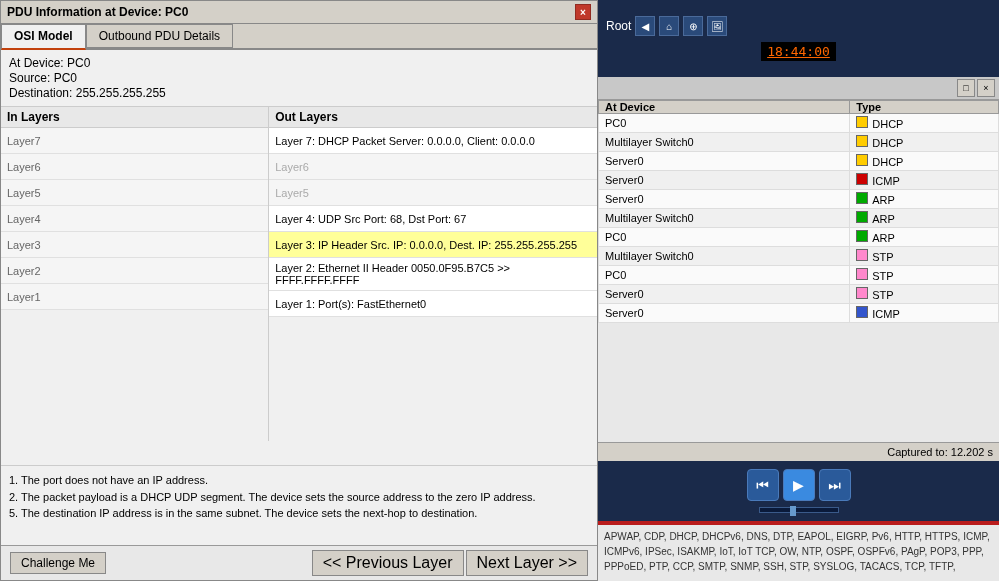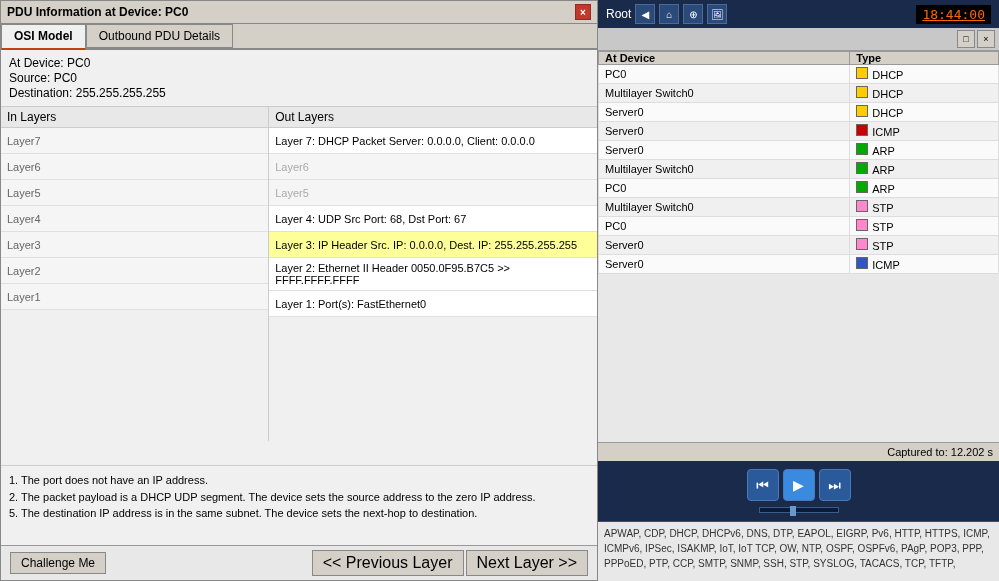--- a/index.html
+++ b/index.html
@@ -83,21 +83,21 @@
       flex-direction: column;
     }
 
     .out-layers {
       width: 55%;
       display: flex;
       flex-direction: column;
     }
 
     .layer-header {
-      font-weight: normal;
+      font-weight: bold;
       padding: 3px 6px;
       font-size: 12px;
       background: #e8e8e8;
       border-bottom: 1px solid #ccc;
     }
 
     .layer-item {
       padding: 4px 6px;
       font-size: 11px;
       border-bottom: 1px solid #e0e0e0;
@@ -161,26 +161,27 @@
       width: 401px;
       height: 581px;
       background: #e8e8e8;
       display: flex;
       flex-direction: column;
     }
 
     .right-header {
       background: #1a2a4a;
       color: white;
-      padding: 4px 8px;
+      padding: 16px 8px;
       display: flex;
       justify-content: space-between;
       align-items: center;
       font-size: 12px;
       gap: 6px;
+      flex-direction: column;
     }
 
     .right-header-left {
       display: flex;
       align-items: center;
       gap: 4px;
       margin-right: auto;
     }
 
     .root-label { color: white; font-size: 12px; }
@@ -320,21 +321,21 @@
       top: -2px;
       left: 30px;
     }
 
     .protocols-area {
       background: #e8e8e8;
       padding: 4px 6px;
       font-size: 10px;
       line-height: 1.5;
       color: #333;
-      border-top: 1px solid #b91c1c;
+      border-top: 4px solid #b91c1c;
       min-height: 60px;
     }
   </style>
 </head>
 <body>
 
 <div class="pdu-panel">
   <div class="pdu-title-bar">
     <span>PDU Information at Device: PC0</span>
     <button class="pdu-close-btn">×</button>

